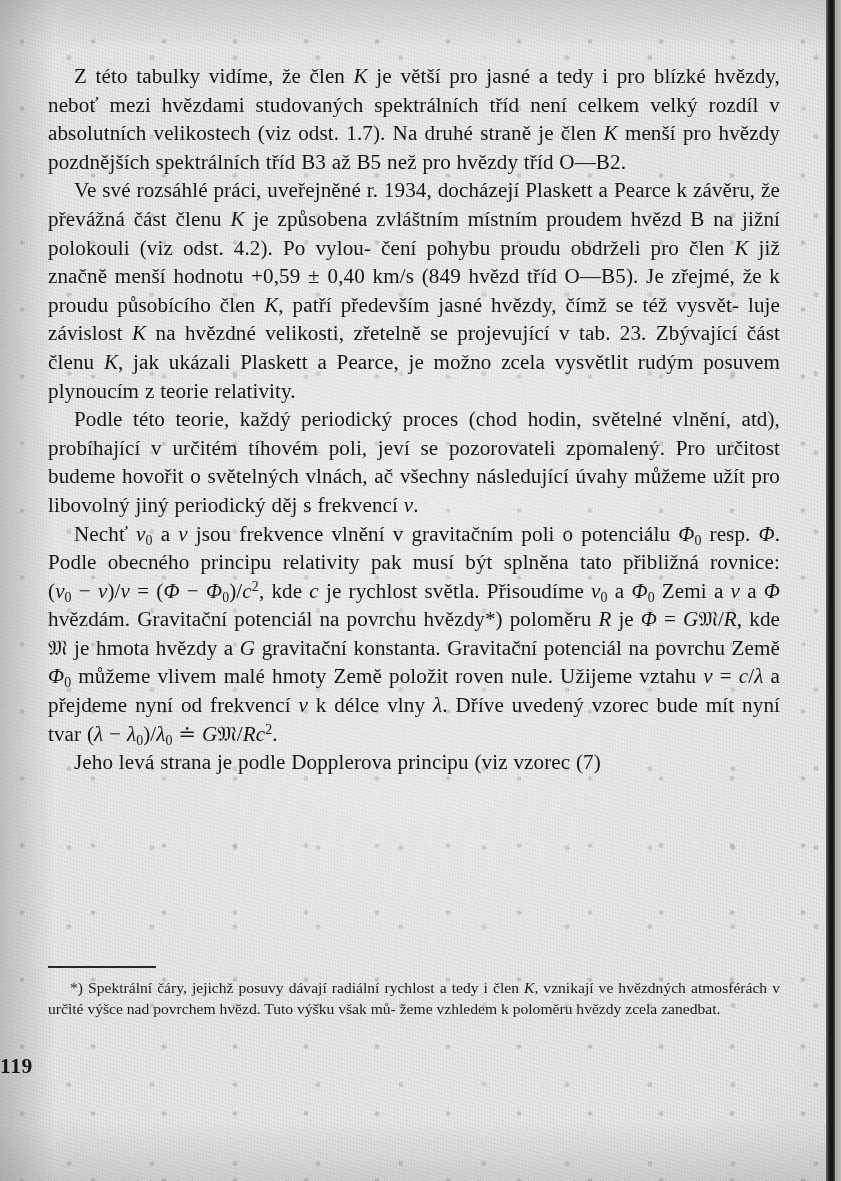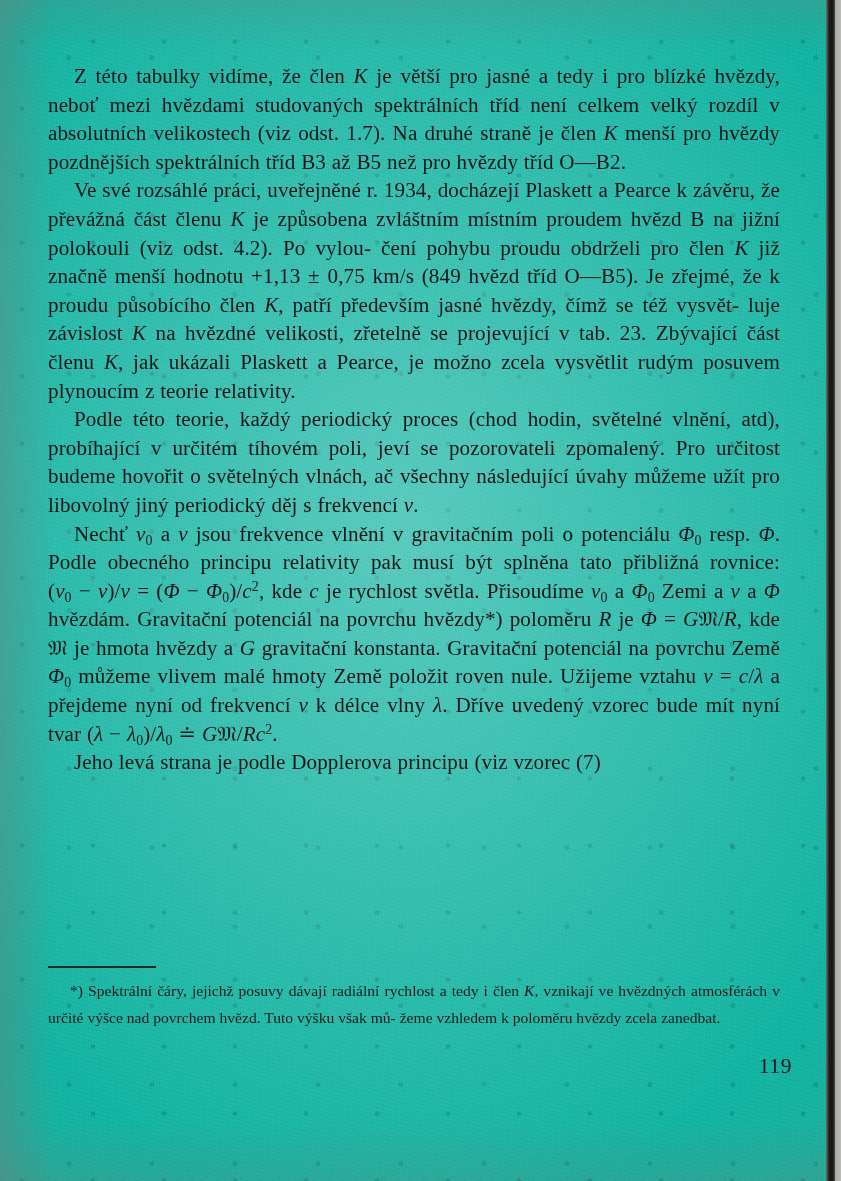--- a/index.html
+++ b/index.html
@@ -8,21 +8,21 @@
     padding: 0;
     background: #9a9a96;
   }
 
   
   #page {
     position: relative;
     width: 841px;
     height: 1181px;
     overflow: hidden;
-    background-color: #14b8a6;
+    background-color: #e5e5e5;
     font-family: "Liberation Serif", "DejaVu Serif", serif;
     color: #1b1b1b;
     -webkit-font-smoothing: none;
   }
 
   
   #paper-grain {
     position: absolute;
     inset: 0;
     pointer-events: none;
@@ -115,38 +115,37 @@
   }
   #footnote-rule {
     width: 108px;
     height: 0;
     border-top: 2px solid #2a2a29;
     margin: 0 0 9px 0;
   }
   p.footnote-text {
     margin: 0;
     font-size: 15.6px;
-    line-height: 27px;
+    line-height: 21px;
     text-align: justify;
     text-indent: 22px;
     color: #1d1d1c;
   }
 
   
   #folio {
     position: absolute;
     left: 0;
     top: 1054px;
     width: 780px;
-    text-align: right;
+    text-align: left;
     font-size: 21.5px;
-    font-weight: normal;
+    font-weight: bold;
     letter-spacing: .6px;
     color: #1a1a1a;
-    margin-left: 12px;
   }
 
   
   #textblock, #footnote, #folio {
     filter: blur(.22px) contrast(1.04);
   }
 </style>
 </head>
 <body>
 
@@ -166,21 +165,21 @@
       straně je člen <i class="m">K</i> menší pro hvězdy pozdnějších spektrálních tříd B3 až
       B5 než pro hvězdy tříd O<span class="nb">—</span>B2.
     </p>
 
 
     <p class="para">
       Ve své rozsáhlé práci, uveřejněné r. 1934, docházejí Plaskett
       a Pearce k závěru, že převážná část členu <i class="m">K</i> je způsobena zvláštním
       místním proudem hvězd B na jižní polokouli (viz odst. 4.2). Po vylou-
       čení pohybu proudu obdrželi pro člen <i class="m">K</i> již značně menší hodnotu
-      <span class="nb">+1,13 ± 0,75 km/s</span> (849 hvězd tříd O<span class="nb">—</span>B5). Je zřejmé, že k proudu
+      <span class="nb">+0,59 ± 0,40 km/s</span> (849 hvězd tříd O<span class="nb">—</span>B5). Je zřejmé, že k proudu
       působícího člen <i class="m">K</i>, patří především jasné hvězdy, čímž se též vysvět-
       luje závislost <i class="m">K</i> na hvězdné velikosti, zřetelně se projevující v tab. 23.
       Zbývající část členu <i class="m">K</i>, jak ukázali Plaskett a Pearce, je možno
       zcela vysvětlit rudým posuvem plynoucím z teorie relativity.
     </p>
 
     <p class="para">
       Podle této teorie, každý periodický proces (chod hodin, světelné
       vlnění, atd), probíhající v určitém tíhovém poli, jeví se pozorovateli
       zpomalený. Pro určitost budeme hovořit o světelných vlnách, ač

